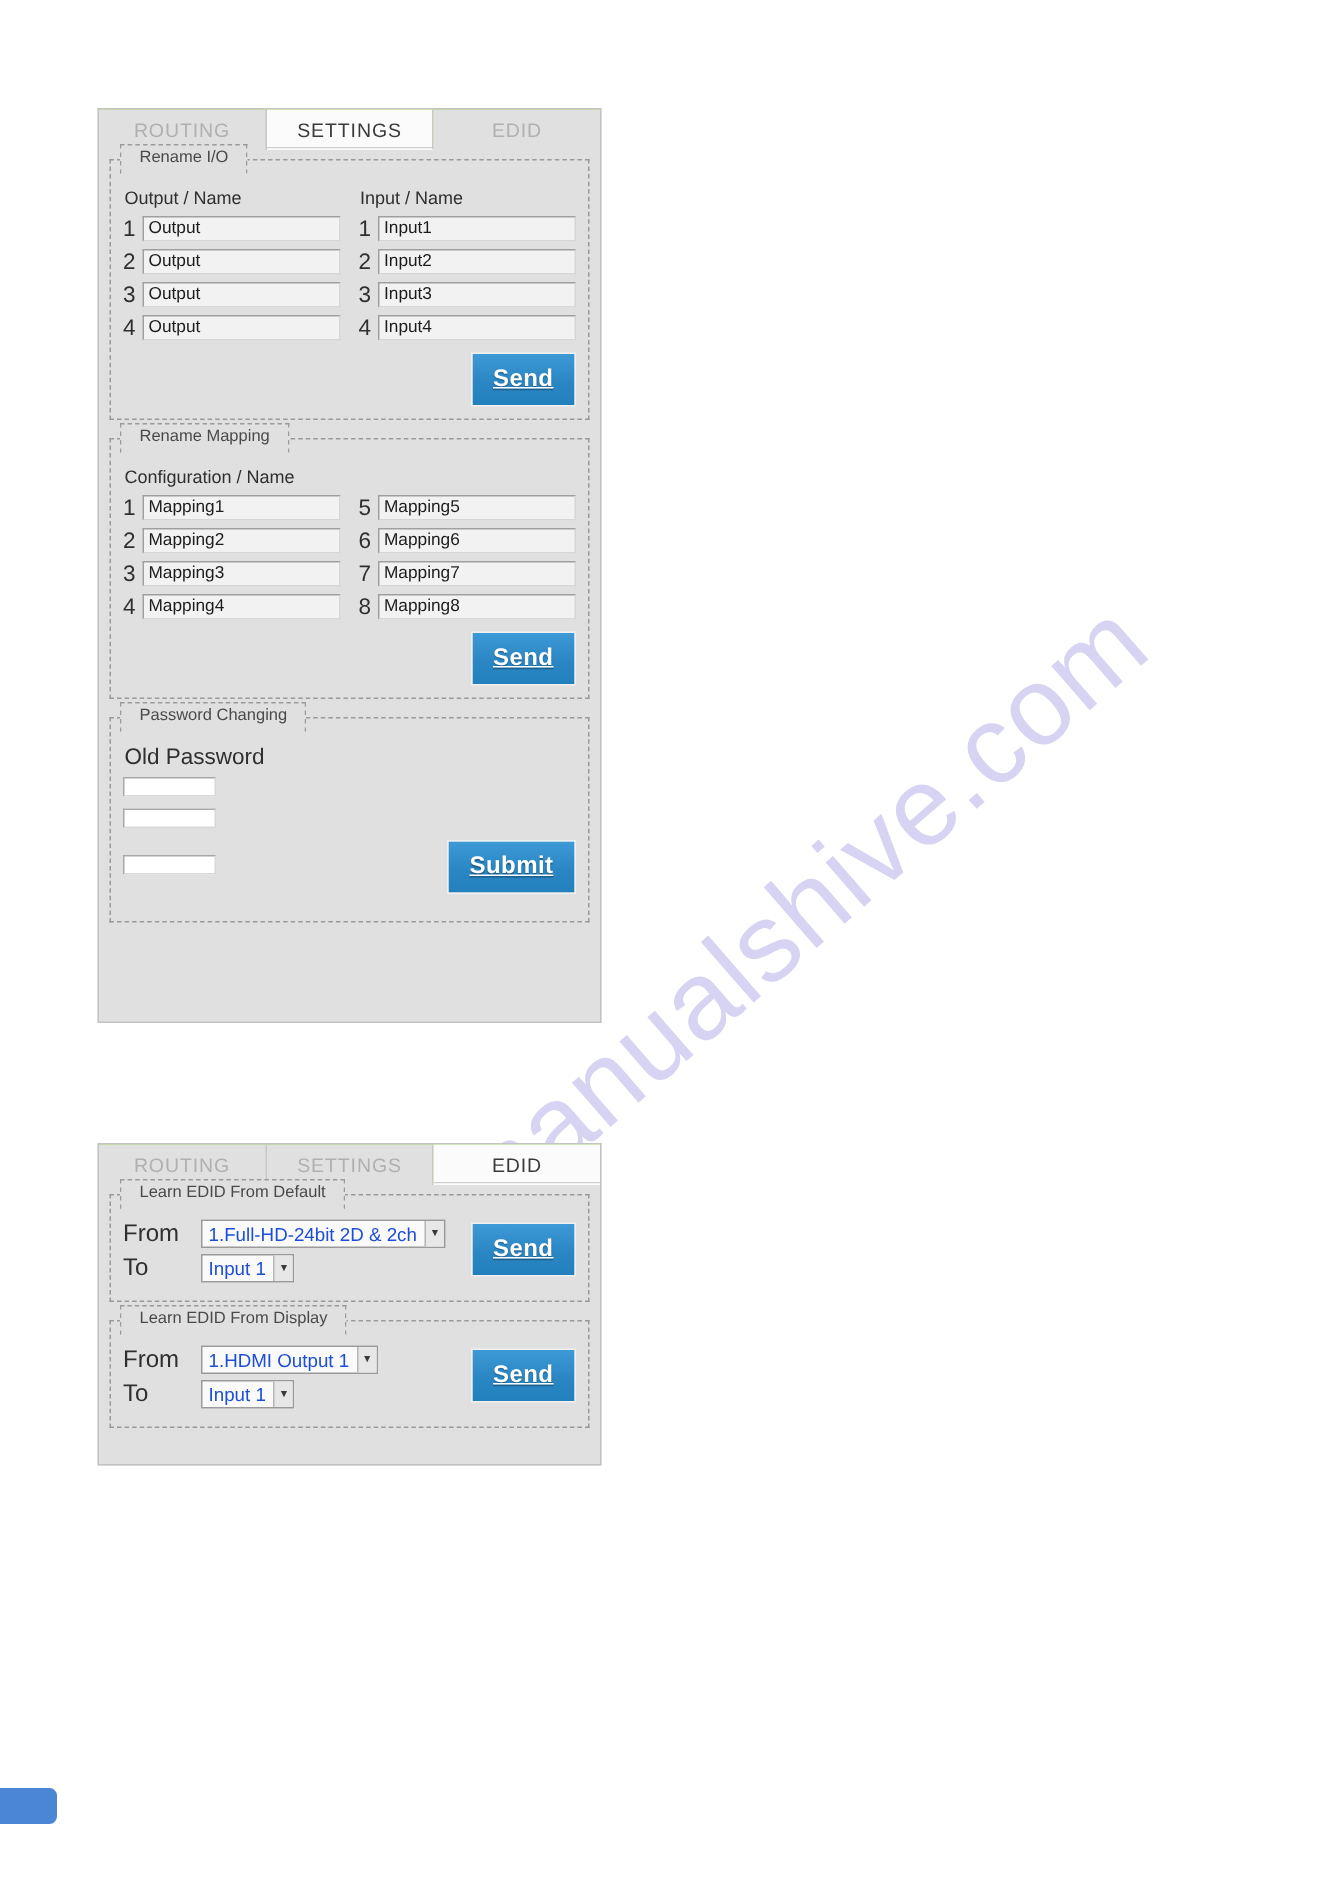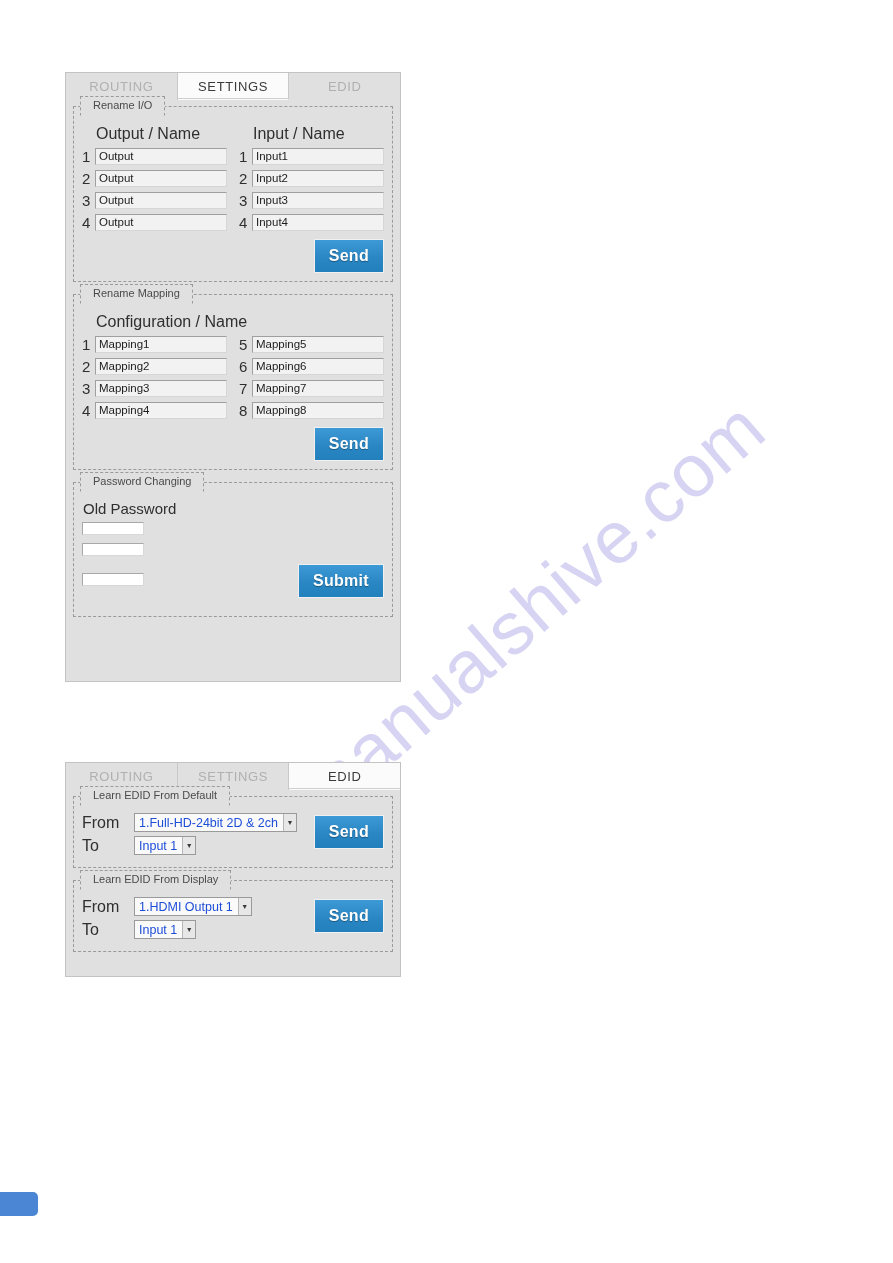--- a/index.html
+++ b/index.html
@@ -113,23 +113,23 @@
     background: #e0e0e0;
     border: 1px dashed #9a9a9a;
     border-bottom: 1px dashed #e0e0e0;
     font-size: 11px;
     color: #4a4a4a;
     white-space: nowrap;
   }
 
   
   .col-heading {
-    font-size: 16px;
+    font-size: 12px;
     color: #2f2f2f;
-    margin: 4px 0 5px 14px;
+    margin: 4px 0 5px 1px;
     white-space: nowrap;
   }
   .two-col {
     display: flex;
     gap: 12px;
   }
   .col { flex: 1 1 0; min-width: 0; }
   .field-row {
     display: flex;
     align-items: center;
@@ -170,23 +170,24 @@
     background: linear-gradient(180deg, #3d9ad6 0%, #2a87c4 55%, #2280bd 100%);
     color: #ffffff;
     font-size: 16px;
     font-weight: bold;
     letter-spacing: .3px;
     border: 1px solid #f0f0f0;
     box-sizing: border-box;
     text-shadow: 0 1px 1px rgba(0,0,0,.35);
     cursor: pointer;
     user-select: none;
-    height: 26px;
-    padding: 16px 14px;
+    height: 36px;
+    padding: 4px 14px;
     font-family: "Liberation Sans", sans-serif;
+    text-decoration: underline;
   }
   .btn-row {
     display: flex;
     justify-content: flex-end;
     margin-top: 3px;
   }
 
   
   #password-group { padding-bottom: 14px; }
   .pw-label {

